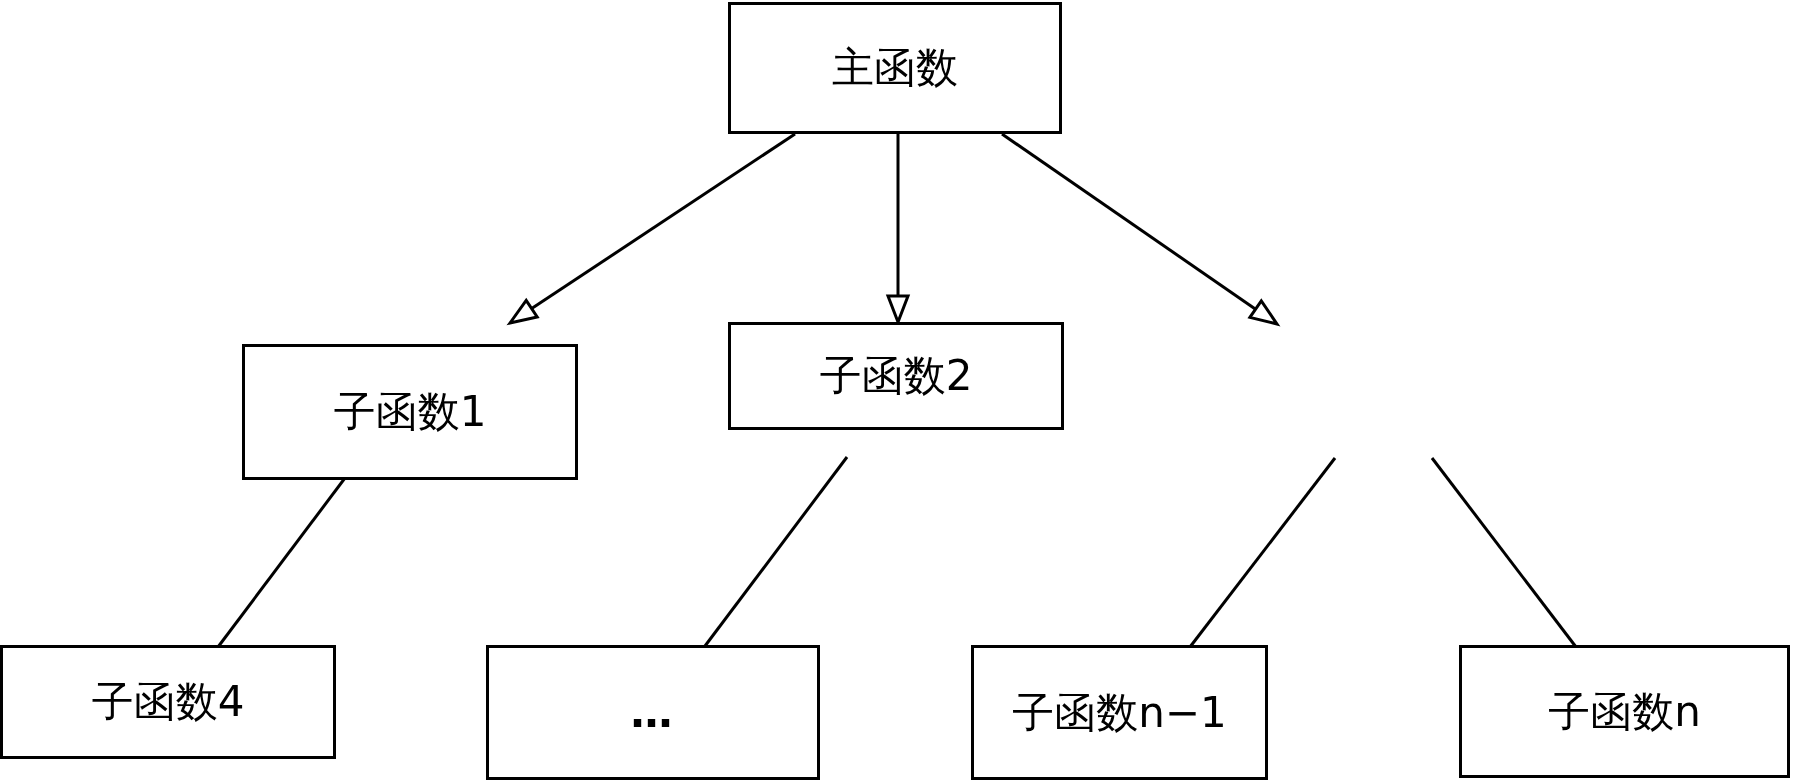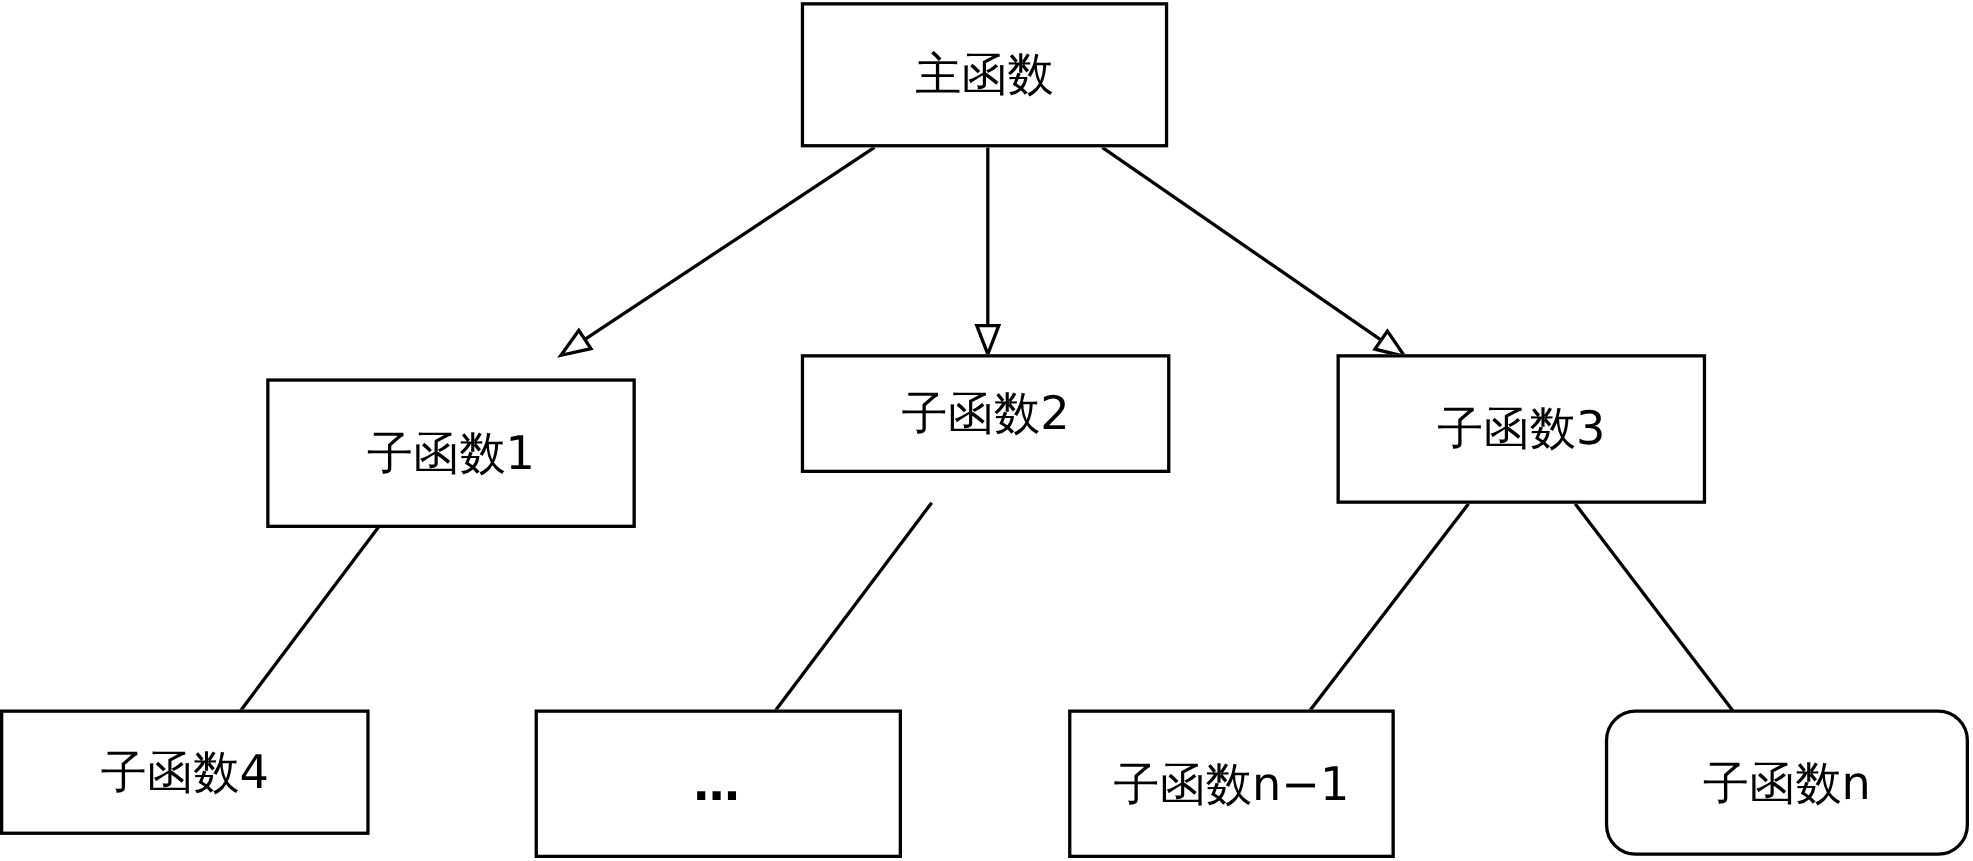--- a/index.html
+++ b/index.html
@@ -36,21 +36,21 @@
     white-space: nowrap;
   }
   
   .node-main   { left: 728px;  top: 2px;   width: 334px; height: 132px; }
   .node-sub1   { left: 242px;  top: 322px; width: 336px; height: 136px; margin-top: 22px; }
   .node-sub2   { left: 728px;  top: 322px; width: 336px; height: 108px; }
   .node-sub3   { left: 1215px; top: 322px; width: 336px; height: 136px; }
   .node-sub4   { left: 0px;    top: 645px; width: 336px; height: 114px; }
   .node-dots   { left: 486px;  top: 645px; width: 334px; height: 135px; }
   .node-subn1  { left: 971px;  top: 645px; width: 297px; height: 135px; }
-  .node-subn   { left: 1459px; top: 645px; width: 331px; height: 133px; border-radius: 28px; }
+  .node-subn   { left: 1459px; top: 645px; width: 331px; height: 133px; }
   .node-dots .node-label { font-weight: bold; letter-spacing: 3px; }
   .edge {
     stroke: #000000;
     stroke-width: 3;
     fill: none;
   }
   .arrowhead {
     stroke: #000000;
     stroke-width: 3;
     fill: #ffffff;
@@ -87,23 +87,20 @@
   </div>
 
   <div class="node node-sub1">
     <span class="node-label">子函数1</span>
   </div>
 
   <div class="node node-sub2">
     <span class="node-label">子函数2</span>
   </div>
 
-  <div class="node node-sub3">
-    <span class="node-label">子函数3</span>
-  </div>
 
   <div class="node node-sub4">
     <span class="node-label">子函数4</span>
   </div>
 
   <div class="node node-dots">
     <span class="node-label">…</span>
   </div>
 
   <div class="node node-subn1">

